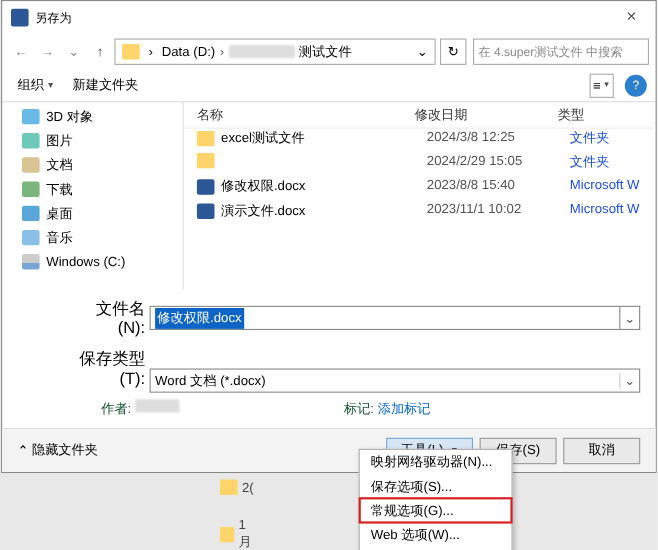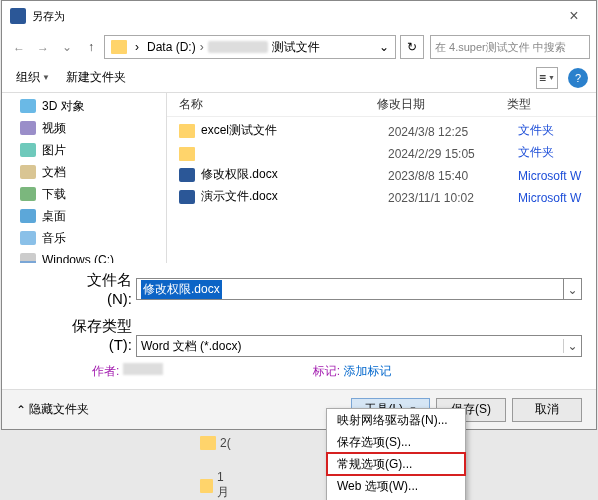--- a/index.html
+++ b/index.html
@@ -37,33 +37,33 @@
 .ico.docf { background: #d9c593; border-radius: 2px; }
 .ico.down { background: #7bb77d; border-radius: 2px; }
 .ico.music { background: #8ac0e8; border-radius: 2px; }
 .ico.desk { background: #5ca7d9; border-radius: 2px; }
 .ico.word { background: #2b5797; border-radius: 2px; }
 .listarea { flex: 1; position: relative; }
 .list-header { display: flex; height: 24px; border-bottom: 1px solid #eee; align-items: center; font-size: 12px; color: #333; }
 .col-name { width: 210px; padding-left: 12px; }
 .col-date { width: 130px; }
 .col-type { flex: 1; }
-.list-row { display: flex; height: 22px; align-items: flex-end; font-size: 12px; }
+.list-row { display: flex; height: 22px; align-items: flex-start; font-size: 12px; }
 .list-row .cell-name { width: 210px; padding-left: 12px; display: flex; align-items: center; gap: 6px; }
 .list-row .cell-date { width: 130px; color: #555; margin-left: 11px; }
 .list-row .cell-type { flex: 1; color: #1d4ed8; overflow: hidden; white-space: nowrap; }
 .formarea { padding: 8px 14px 4px 14px; }
 .formrow { display: flex; align-items: center; margin-bottom: 6px; }
 .formrow .lbl { width: 72px; text-align: right; padding-right: 4px; font-size: 15px; margin-left: 48px; }
 .formrow .input { flex: 1; height: 22px; border: 1px solid #888; display: flex; align-items: center; padding: 0 4px; font-size: 12px; }
 .formrow .combo { flex: 1; height: 22px; border: 1px solid #888; display: flex; align-items: center; font-size: 12px; margin-top: 22px; }
 .formrow .combo span:first-child { flex: 1; padding: 0 4px; }
 .formrow .dropbtn { width: 18px; text-align: center; border-left: 1px solid #ccc; color: #555; }
 .metarow { display: flex; padding-left: 76px; font-size: 12px; gap: 30px; align-items: center; margin-bottom: 6px; }
-.metarow .ml { color: #a21caf; }
+.metarow .ml { color: #14532d; }
 .metarow .link { color: #0066cc; }
 .metarow .blurv { background: #ddd; width: 40px; height: 12px; display: inline-block; filter: blur(1px); }
 .checkrow { padding-left: 120px; font-size: 12px; margin-top: 6px; }
 .checkrow input { vertical-align: middle; }
 .footer { position: absolute; bottom: 0; left: 0; right: 0; height: 40px; display: flex; align-items: center; padding: 0 14px; background: #f3f3f3; border-top: 1px solid #ddd; }
 .footer .hide { font-size: 12px; display: flex; align-items: center; gap: 3px; }
 .footer .spacer { flex: 1; }
 .btn { height: 24px; border: 1px solid #999; background: #e9e9e9; font-size: 12px; padding: 0 12px; display: flex; align-items: center; margin-left: 6px; min-width: 70px; justify-content: center; }
 .btn.tools { background: #d6e6f5; border-color: #7aa6d6; }
 .btn .drop { margin-left: 6px; font-size: 8px; }
@@ -117,24 +117,20 @@
     <div class="helpicon">?</div>
   </div>
 
   <div class="body">
     <div class="sidebar">
       <div class="tree-item">
           <span class="ico obj3d"></span>
           <span>3D 对象</span>
         </div>
       <div class="tree-item">
-          <span class="ico video"></span>
-          <span>视频</span>
-        </div>
-      <div class="tree-item">
           <span class="ico pic"></span>
           <span>图片</span>
         </div>
       <div class="tree-item">
           <span class="ico docf"></span>
           <span>文档</span>
         </div>
       <div class="tree-item">
           <span class="ico down"></span>
           <span>下载</span>

